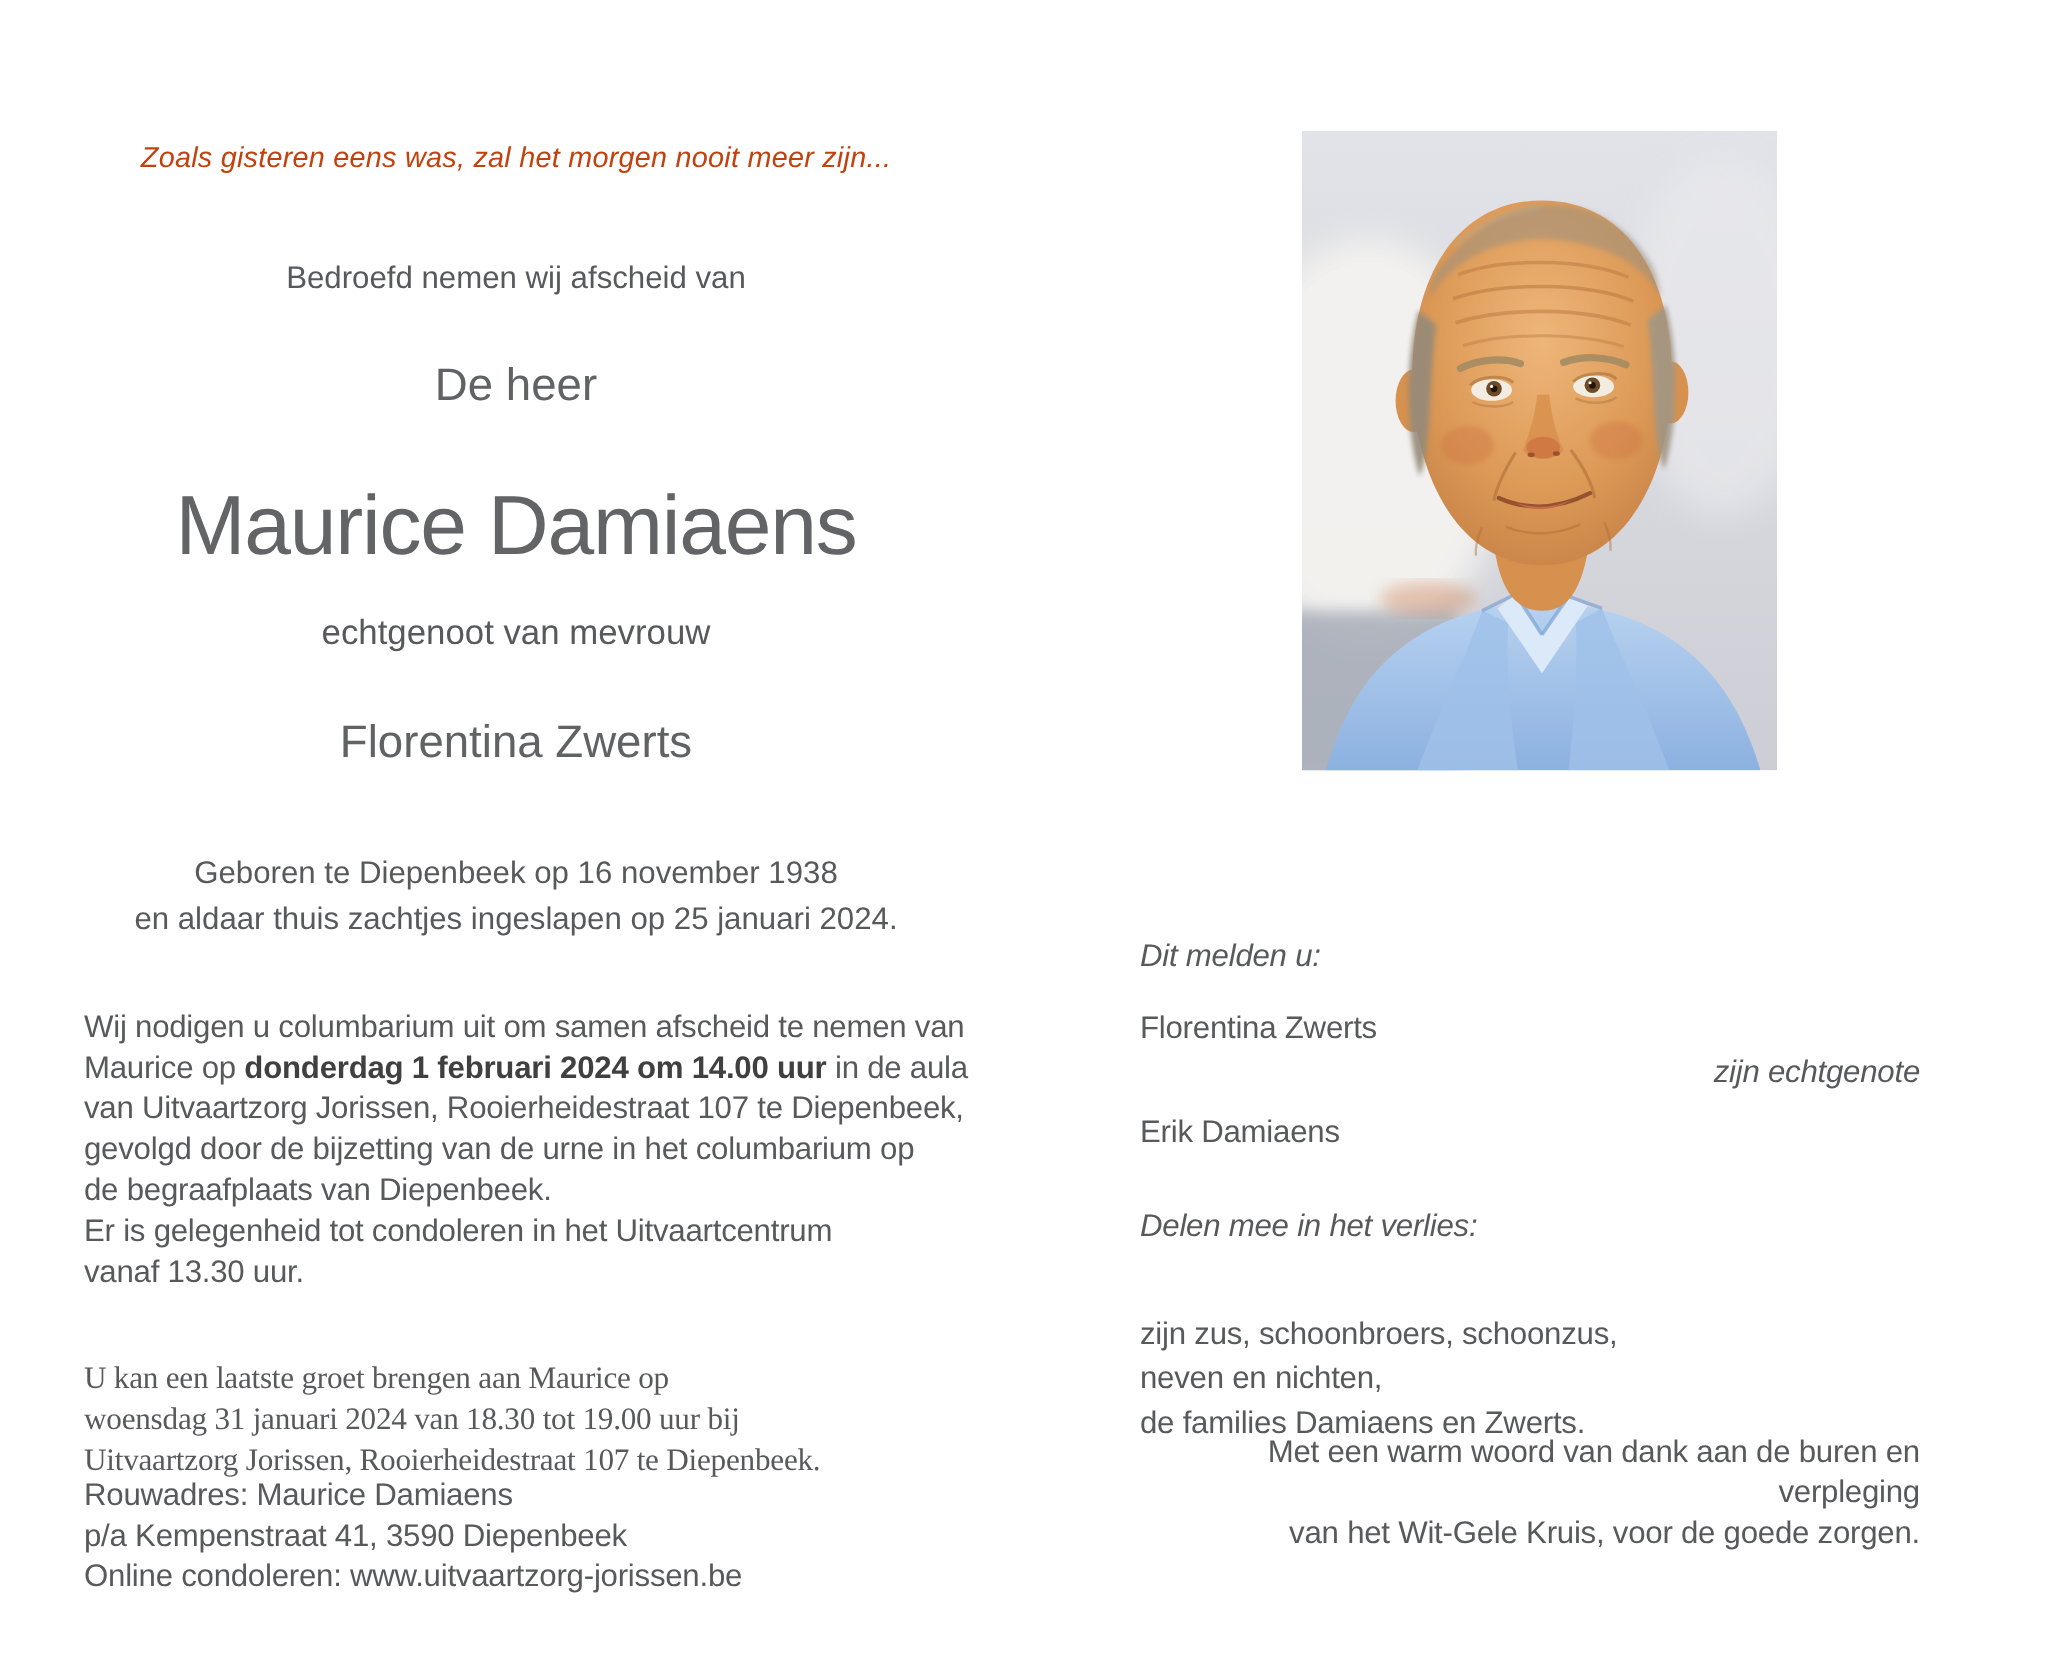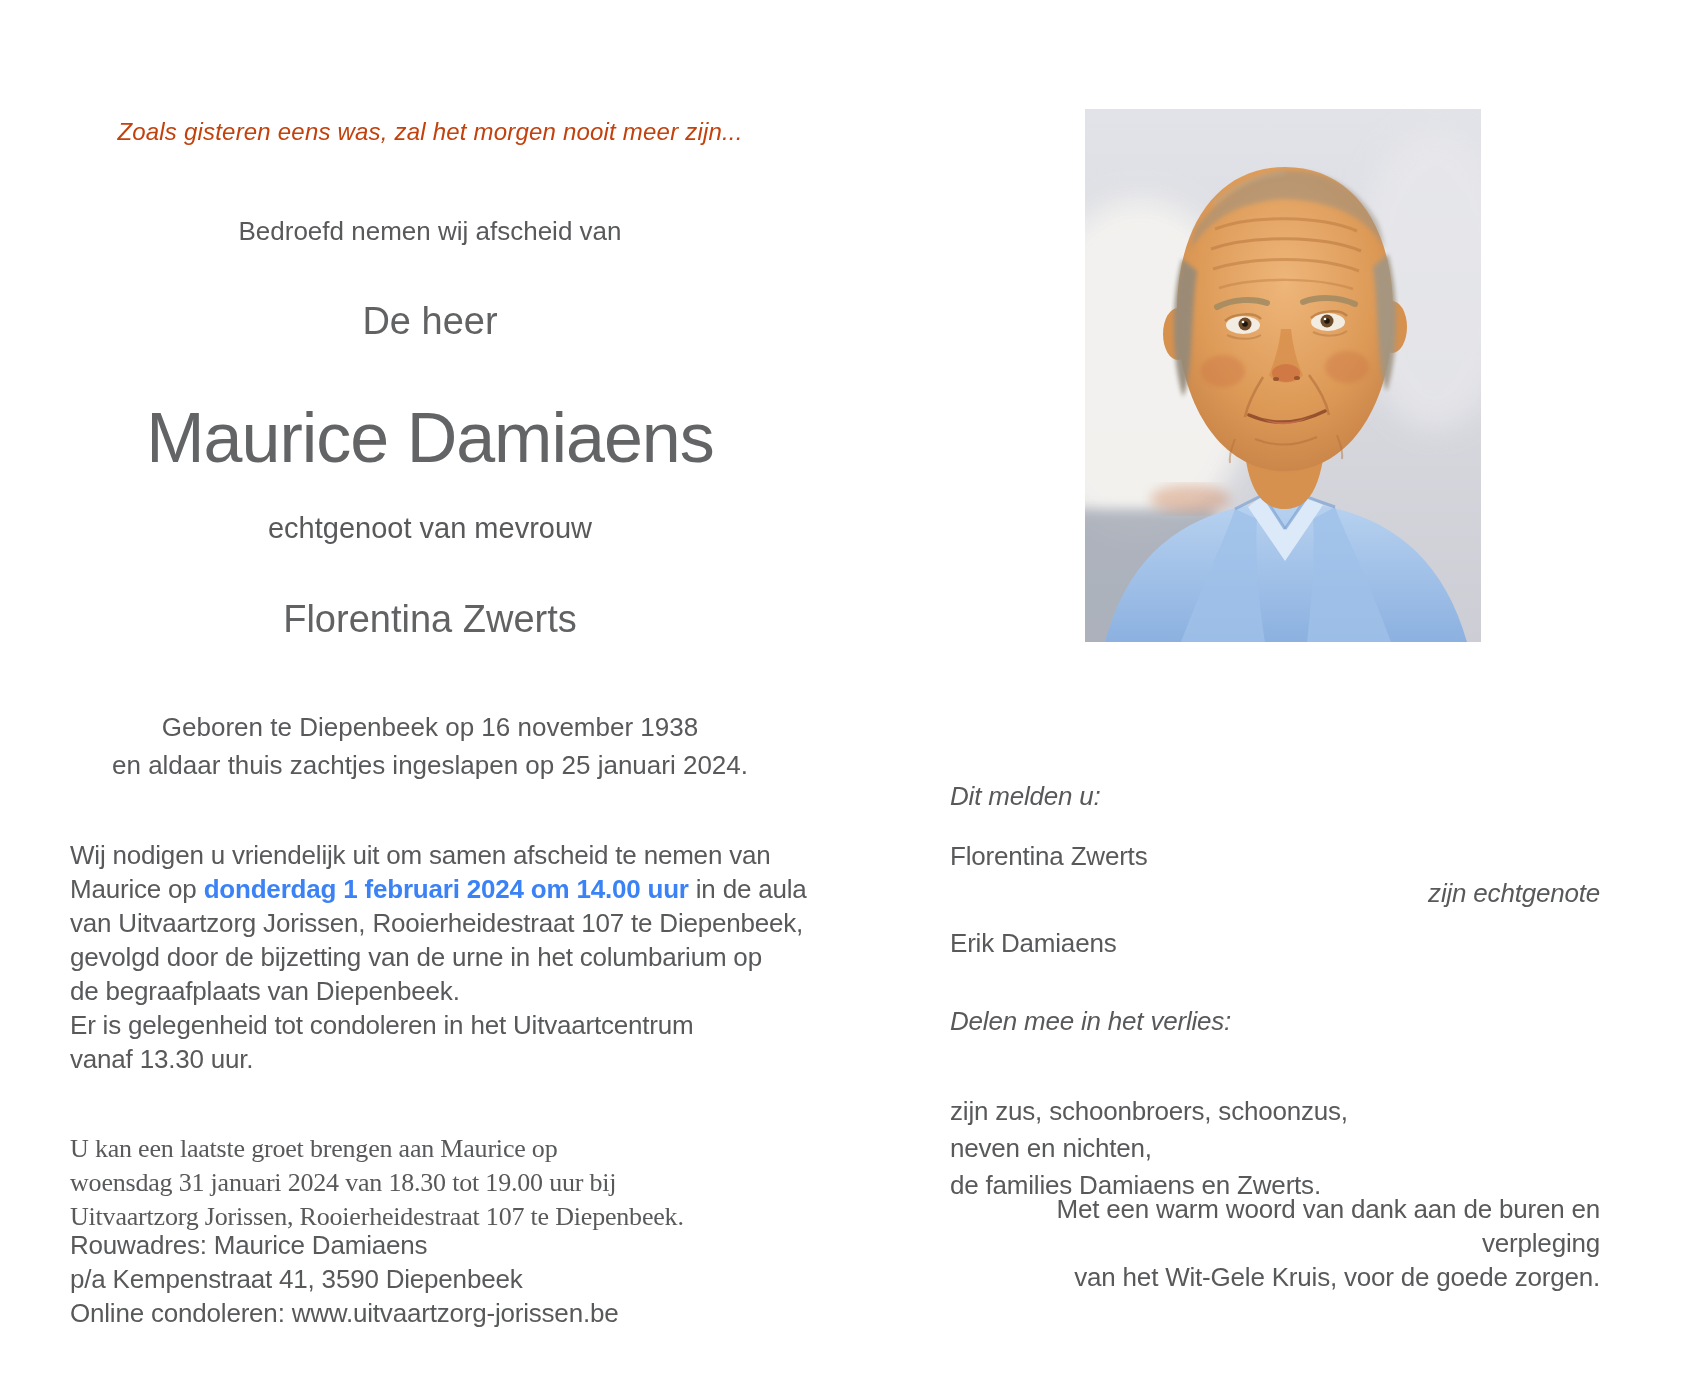--- a/index.html
+++ b/index.html
@@ -19,21 +19,21 @@
   .intro{top:216px;font-size:26px;}
   .salutation{top:300px;font-size:38px;color:#616264;}
   .deceased-name{top:372px;font-size:70px;color:#636466;letter-spacing:-1px;white-space:nowrap;margin-top:26px;}
   .spouse-intro{top:512px;font-size:29px;}
   .spouse-name{top:598px;font-size:38px;color:#616264;}
   .life-dates{top:708px;font-size:26px;line-height:38px;}
   .body-block{left:70px;width:760px;font-size:26px;line-height:34px;text-align:left;letter-spacing:-0.2px;}
   .para1{top:838px;}
   .para2{top:1132px;font-family:Liberation Serif, serif;}
   .para3{top:1228px;}
-  .bold{font-weight:bold;color:#3b82f6;}
+  .bold{font-weight:bold;color:#404040;}
   
   .right-block{left:950px;width:650px;font-size:26px;line-height:34px;letter-spacing:-0.2px;}
   .it{font-style:italic;}
   .announce-header{top:779px;}
   .announcer-name1{top:839px;}
   .relation1{top:876px;text-align:right;}
   .announcer-name2{top:926px;}
   .relation2{top:958px;text-align:right;}
   .share-header{top:1004px;}
   .share-lines{top:1077px;line-height:37px;margin-top:16px;}
@@ -61,21 +61,21 @@
   <div class="abs center-col spouse-intro">echtgenoot van mevrouw</div>
 
   <div class="abs center-col spouse-name">Florentina Zwerts</div>
 
   <div class="abs center-col life-dates">
     <div>Geboren te Diepenbeek op 16 november 1938</div>
     <div>en aldaar thuis zachtjes ingeslapen op 25 januari 2024.</div>
   </div>
 
   <div class="abs body-block para1">
-    <div>Wij nodigen u vriendelijk uit om samen afscheid te nemen van</div>
+    <div>Wij nodigen u columbarium uit om samen afscheid te nemen van</div>
     <div><span>Maurice op </span><span class="bold">donderdag 1 februari 2024 om 14.00 uur</span><span> in de aula</span></div>
     <div>van Uitvaartzorg Jorissen, Rooierheidestraat 107 te Diepenbeek,</div>
     <div>gevolgd door de bijzetting van de urne in het columbarium op</div>
     <div>de begraafplaats van Diepenbeek.</div>
     <div>Er is gelegenheid tot condoleren in het Uitvaartcentrum</div>
     <div>vanaf 13.30 uur.</div>
   </div>
 
   <div class="abs body-block para2">
     <div>U kan een laatste groet brengen aan Maurice op</div>

